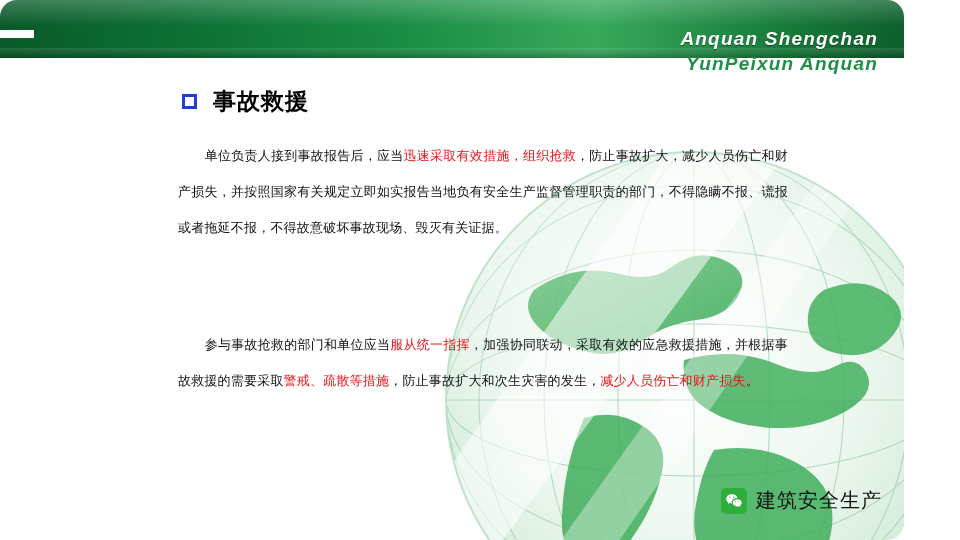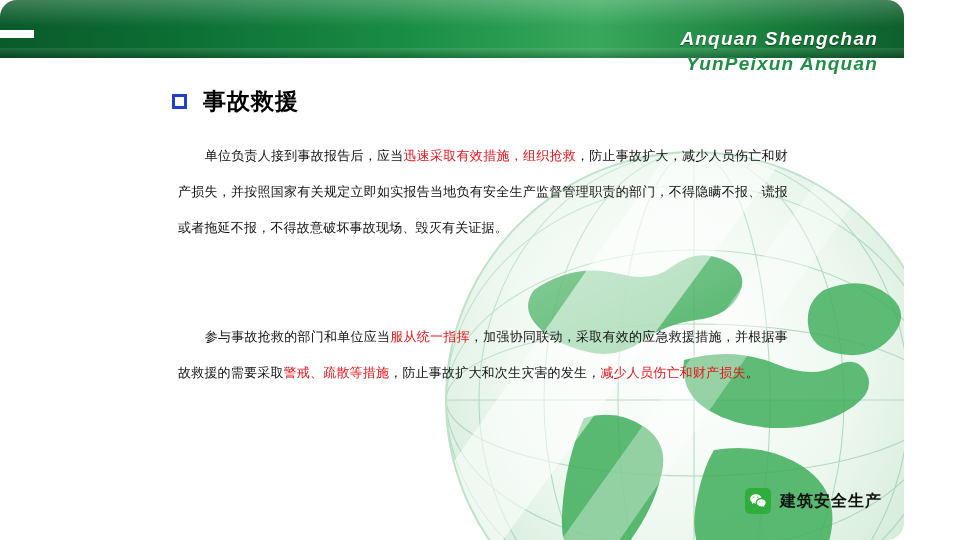--- a/index.html
+++ b/index.html
@@ -88,21 +88,21 @@
   
   .content {
     position: absolute;
     left: 0; top: 58px;
     width: 960px; height: 482px;
     z-index: 2;
   }
 
   .bullet-head {
     position: absolute;
-    left: 172px; top: 28px;
+    left: 182px; top: 28px;
     display: flex;
     align-items: center;
     gap: 16px;
     justify-content: flex-end;
   }
   .bullet-square {
     width: 15px; height: 15px;
     border: 3px solid #1f3fd0;
     background: transparent;
     flex: none;
@@ -119,21 +119,21 @@
     left: 178px;
     width: 610px;
     font-size: 13px;
     line-height: 36px;
     color: #111111;
     text-align: justify;
     text-justify: inter-ideograph;
     letter-spacing: 0.2px;
   }
   #para1 { top: 80px; }
-  #para2 { top: 262px; font-family: Liberation Mono, monospace; }
+  #para2 { top: 269px; }
   .indent { display: inline-block; width: 2.05em; }
   .red { color: #e8131a; }
 
   
   .credit {
     position: absolute;
     right: 22px; bottom: 26px;
     display: flex;
     align-items: center;
     gap: 9px;
@@ -141,24 +141,23 @@
   }
   .wechat-icon {
     width: 26px; height: 26px;
     border-radius: 5px;
     background: #2fae3c;
     display: flex;
     align-items: center;
     justify-content: center;
   }
   .credit-text {
-    font-size: 16px;
+    font-size: 20px;
     color: #111111;
     letter-spacing: 1px;
-    font-weight: bold;
   }
 </style>
 </head>
 <body>
 
 <div class="slide">
 
   <svg class="globe" viewBox="0 0 640 560" xmlns="http://www.w3.org/2000/svg">
     <defs>
       <radialGradient id="gglow" cx="48%" cy="42%" r="62%">

